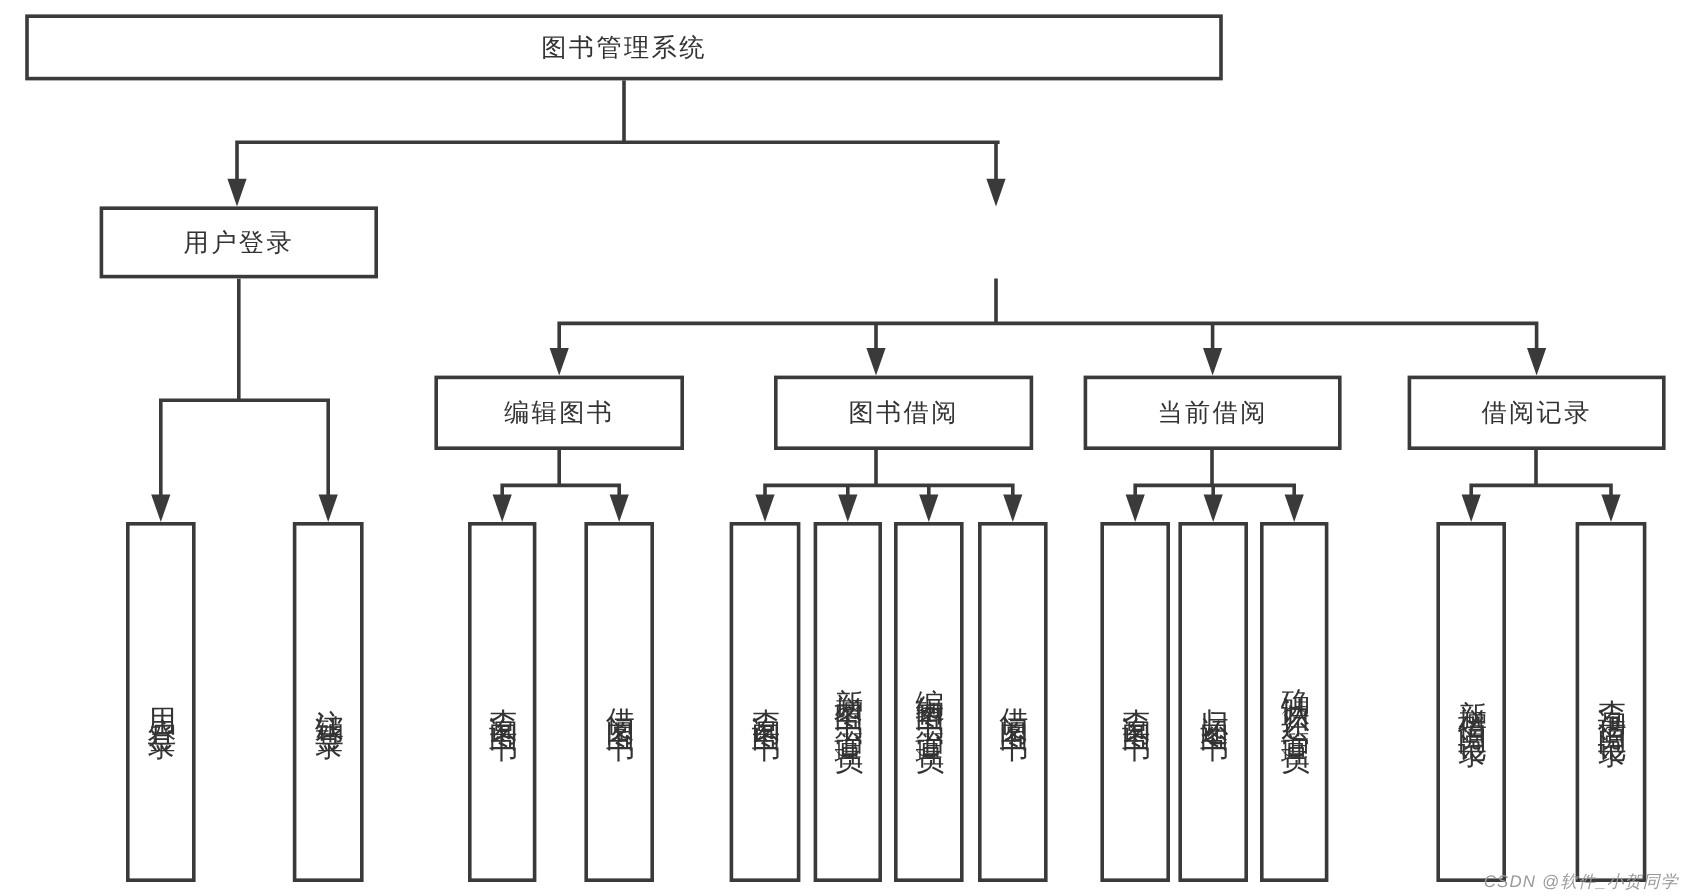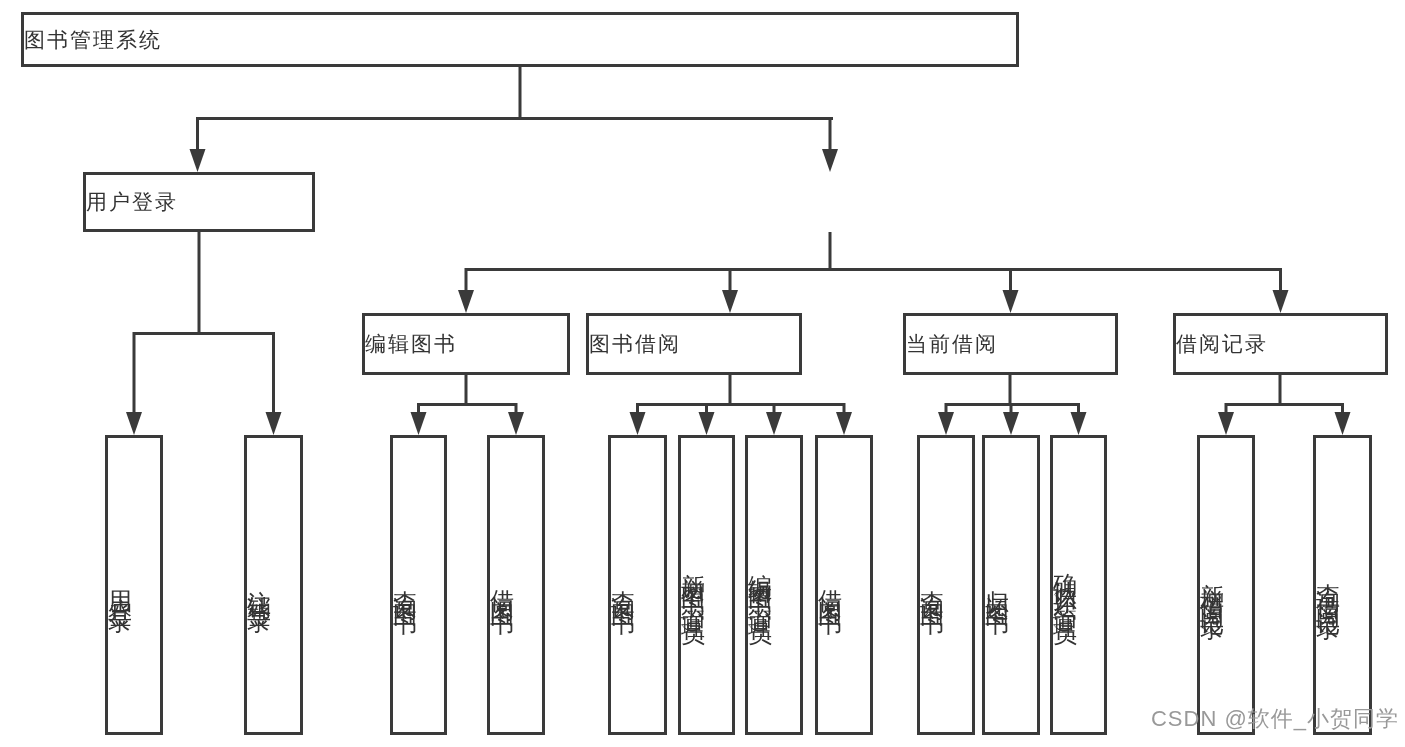--- a/index.html
+++ b/index.html
@@ -3,30 +3,30 @@
 <meta charset="utf-8">
 <style>
   html,body{margin:0;padding:0;background:#fff;}
   .canvas{
     position:relative;width:1405px;height:747px;background:#ffffff;
     font-family:"Liberation Sans",sans-serif;overflow:hidden;
   }
   .connector-layer{position:absolute;left:0;top:0;width:1405px;height:747px;}
   .box{
     position:absolute;box-sizing:border-box;border:3px solid #3a3a3a;background:#fff;
-    display:flex;align-items:center;justify-content:flex-start;color:#333333;
+    display:flex;align-items:center;justify-content:center;color:#333333;
   }
   .hbox span{font-size:21px;letter-spacing:2px;white-space:nowrap;}
   .vbox span{
     writing-mode:vertical-rl;text-orientation:mixed;
     font-size:24px;letter-spacing:7px;line-height:1;white-space:nowrap;
   }
   .watermark{
-    position:absolute;right:6px;bottom:13px;color:#999999;font-size:22px;
-    letter-spacing:1px;z-index:5;white-space:nowrap;
+    position:absolute;right:6px;bottom:3px;color:#999999;font-size:14px;
+    letter-spacing:1px;z-index:5;white-space:nowrap;font-style:italic;
   }
 </style>
 </head>
 <body>
 
 <div class="canvas">
 
   <svg class="connector-layer" width="1405" height="747" viewBox="0 0 1405 747">
     <g stroke="#3a3a3a" stroke-width="3" fill="none">
       <path d="M520,66 L520,118.5 M196,118.5 L833,118.5 M197.5,117 L197.5,151 M830,117 L830,151"></path>
@@ -64,21 +64,21 @@
     <span>图书管理系统</span>
   </div>
 
   <div class="box hbox" style="left:83px;top:172px;width:232px;height:60px">
     <span>用户登录</span>
   </div>
 
   <div class="box hbox" style="left:362px;top:313px;width:208px;height:62px">
     <span>编辑图书</span>
   </div>
-  <div class="box hbox" style="left:586px;top:313px;width:216px;height:62px">
+  <div class="box hbox" style="left:645px;top:313px;width:216px;height:62px">
     <span>图书借阅</span>
   </div>
   <div class="box hbox" style="left:1173px;top:313px;width:215px;height:62px">
     <span>借阅记录</span>
   </div>
   <div class="box hbox" style="left:903px;top:313px;width:215px;height:62px">
     <span>当前借阅</span>
   </div>
 
   <div class="box vbox" style="left:105px;top:435px;width:58px;height:300px">

